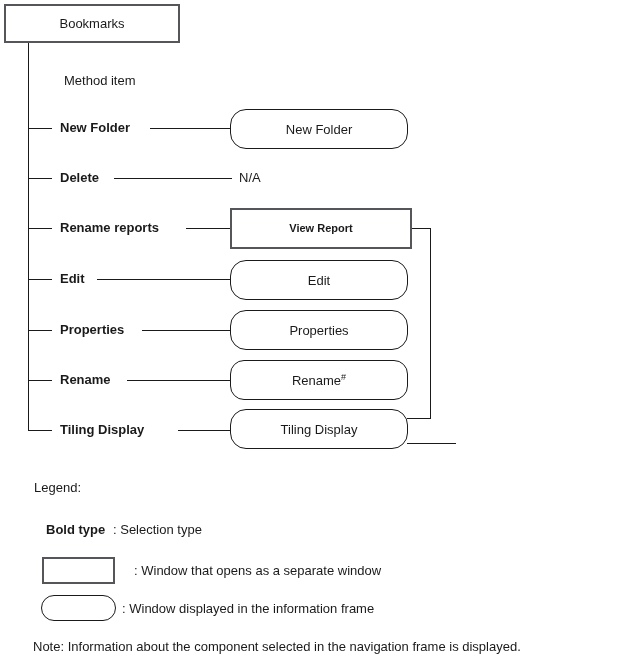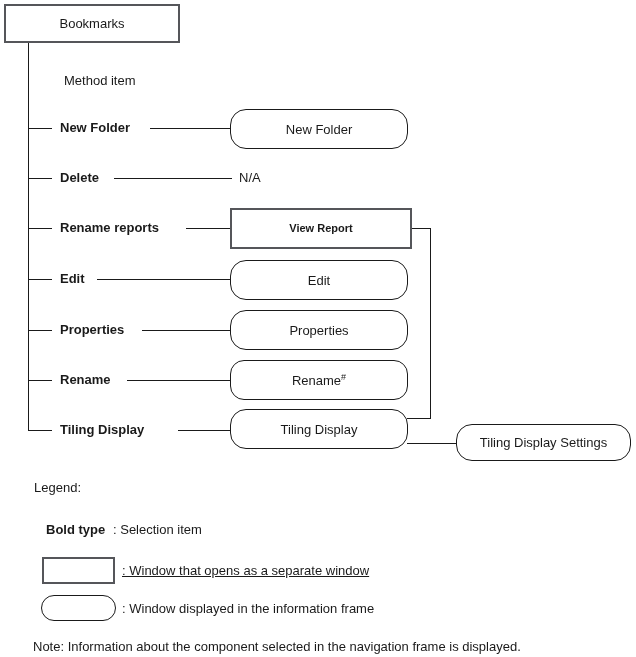--- a/index.html
+++ b/index.html
@@ -82,30 +82,27 @@
   <div class="hline" style="left:178px;top:430px;width:52px;"></div>
   <div class="round-box" style="left:230px;top:409px;width:178px;height:40px;">
     <span>Tiling Display</span>
   </div>
 
   <div class="hline" style="left:412px;top:228px;width:19px;"></div>
   <div class="vline" style="left:430px;top:228px;height:191px;"></div>
   <div class="hline" style="left:407px;top:418px;width:24px;"></div>
 
   <div class="hline" style="left:407px;top:443px;width:49px;"></div>
-  <div class="round-box" style="left:456px;top:424px;width:175px;height:37px;">
-    <span>Tiling Display Settings</span>
-  </div>
 
   <div class="txt" style="left:10px;top:480px;margin-left:24px;">Legend:</div>
 
   <div class="lbl" style="left:46px;top:522px;">Bold type</div>
-  <div class="txt" style="left:113px;top:522px;">: Selection item</div>
+  <div class="txt" style="left:113px;top:522px;">: Selection type</div>
 
   <div class="legend-rect"></div>
-  <div class="txt" style="left:122px;top:563px;text-decoration:underline;">: Window that opens as a separate window</div>
+  <div class="txt" style="left:134px;top:563px;">: Window that opens as a separate window</div>
 
   <div class="legend-round"></div>
   <div class="txt" style="left:122px;top:601px;">: Window displayed in the information frame</div>
 
   <div class="txt" style="left:33px;top:639px;">Note: Information about the component selected in the navigation frame is displayed.</div>
 
 </div>
 
 </body></html>

